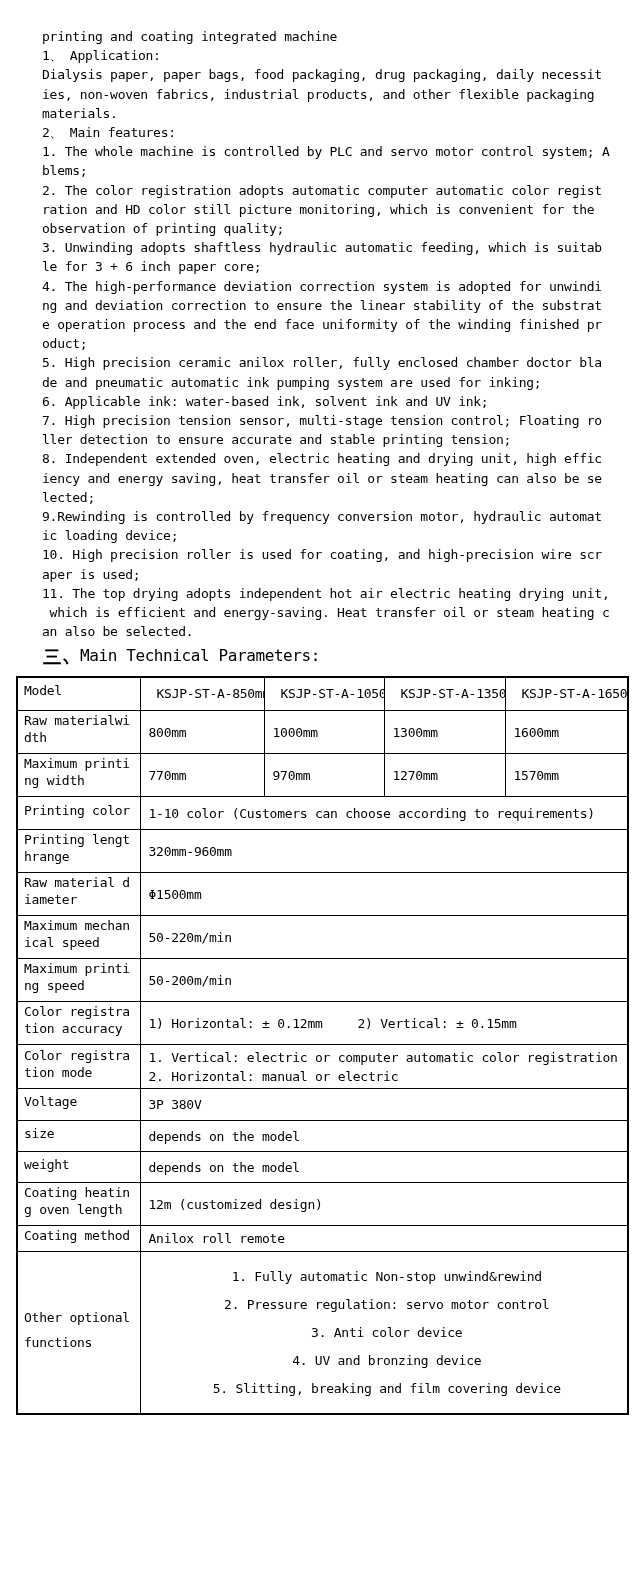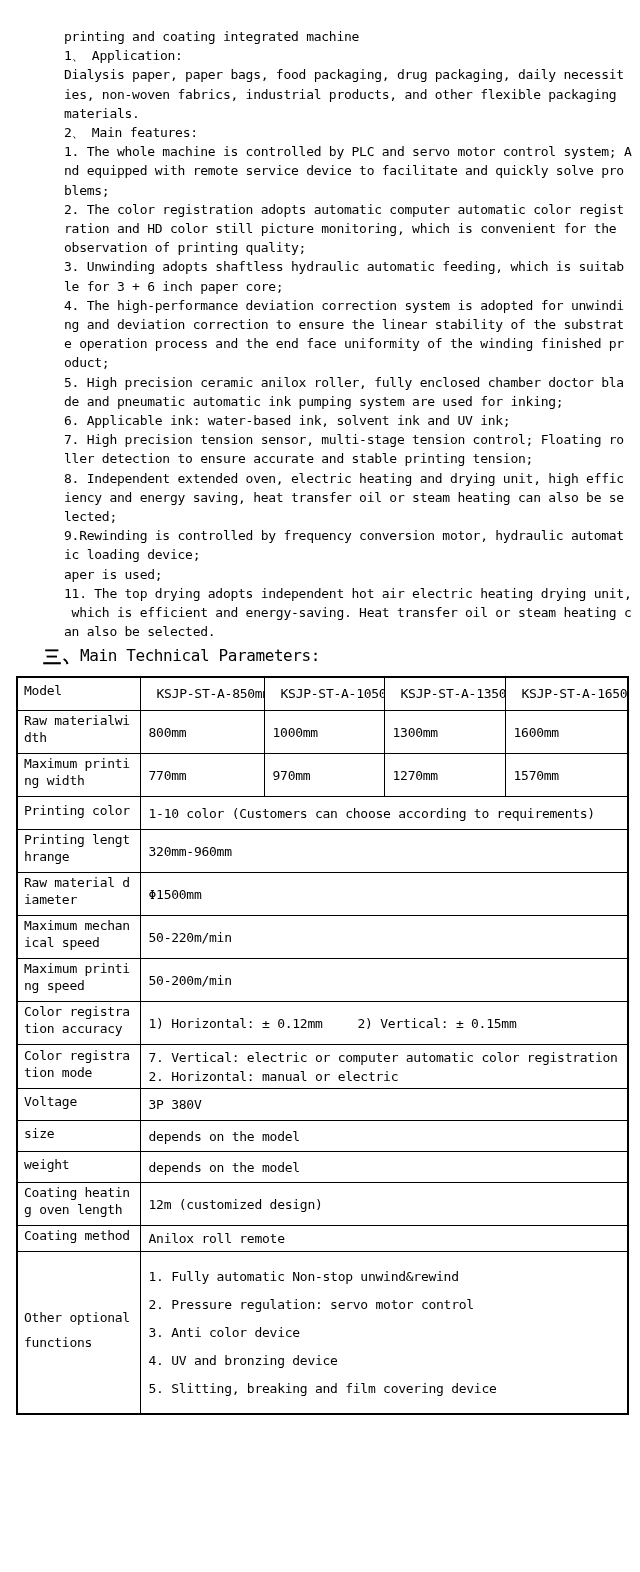--- a/index.html
+++ b/index.html
@@ -1,21 +1,21 @@
 <!DOCTYPE html>
 <html><head>
 <meta charset="utf-8">
 <style>
   html,body { margin:0; padding:0; }
   body {
     width:640px; min-height:1572px; background:#ffffff; color:#000000;
     font-family:"DejaVu Sans Mono","Liberation Mono",monospace;
   }
   .doc { padding:27px 26px 0 42px; }
-  .line { font-size:13px; letter-spacing:-0.26px; line-height:19.2px; white-space:pre;margin-left:22px; }
+  .line { font-size:13px; letter-spacing:-0.26px; line-height:19.2px; white-space:pre; }
   .heading {
     margin-top:4px; margin-bottom:9px; font-size:16px; letter-spacing:-0.4px;
     display:flex; align-items:flex-start;
   }
   .cjk-prefix { display:inline-flex; align-items:center; margin-right:8px; }
   .cjk-prefix svg { display:block; }
   .params-table {
     margin-left:16px; width:611px; border-collapse:collapse; table-layout:fixed;
     border:2px solid #000;
   }
@@ -24,56 +24,56 @@
     vertical-align:middle; text-align:left;
   }
   .lab { padding:1px 4px 7px 6px; word-break:break-all; line-height:17px; }
   .lab-center { text-align:center; }
   .tall-label { line-height:25px; }
   .model-cell { padding:0 16px; letter-spacing:-0.45px; white-space:nowrap; overflow:hidden; }
   .val { padding:1px 2px 1px 8px; white-space:nowrap; overflow:hidden; }
   .acc-part1 { display:inline-block; margin-right:35px; }
   .mode-line { white-space:pre; line-height:19px; }
   .opt-cell { padding:6px 2px 6px 8px; }
-  .opt-item { white-space:pre; line-height:19px; margin:9px 0; }
+  .opt-item { white-space:pre; line-height:19px; margin:9px 0;text-align:center; }
 </style>
 </head>
 <body>
 
 <div class="doc">
 
   <div>
       <div class="line">printing and coating integrated machine</div>
       <div class="line">1、 Application:</div>
       <div class="line">Dialysis paper, paper bags, food packaging, drug packaging, daily necessit</div>
       <div class="line">ies, non-woven fabrics, industrial products, and other flexible packaging</div>
       <div class="line">materials.</div>
       <div class="line">2、 Main features:</div>
       <div class="line">1. The whole machine is controlled by PLC and servo motor control system; A</div>
-      <div class="line">nd equipped with remote service device to facilitate and quickly solve pro</div>
       <div class="line">blems;</div>
       <div class="line">2. The color registration adopts automatic computer automatic color regist</div>
       <div class="line">ration and HD color still picture monitoring, which is convenient for the</div>
       <div class="line">observation of printing quality;</div>
       <div class="line">3. Unwinding adopts shaftless hydraulic automatic feeding, which is suitab</div>
       <div class="line">le for 3 + 6 inch paper core;</div>
       <div class="line">4. The high-performance deviation correction system is adopted for unwindi</div>
       <div class="line">ng and deviation correction to ensure the linear stability of the substrat</div>
       <div class="line">e operation process and the end face uniformity of the winding finished pr</div>
       <div class="line">oduct;</div>
       <div class="line">5. High precision ceramic anilox roller, fully enclosed chamber doctor bla</div>
       <div class="line">de and pneumatic automatic ink pumping system are used for inking;</div>
       <div class="line">6. Applicable ink: water-based ink, solvent ink and UV ink;</div>
       <div class="line">7. High precision tension sensor, multi-stage tension control; Floating ro</div>
       <div class="line">ller detection to ensure accurate and stable printing tension;</div>
       <div class="line">8. Independent extended oven, electric heating and drying unit, high effic</div>
       <div class="line">iency and energy saving, heat transfer oil or steam heating can also be se</div>
       <div class="line">lected;</div>
       <div class="line">9.Rewinding is controlled by frequency conversion motor, hydraulic automat</div>
       <div class="line">ic loading device;</div>
+      <div class="line">10. High precision roller is used for coating, and high-precision wire scr</div>
       <div class="line">aper is used;</div>
       <div class="line">11. The top drying adopts independent hot air electric heating drying unit,</div>
       <div class="line"> which is efficient and energy-saving. Heat transfer oil or steam heating c</div>
       <div class="line">an also be selected.</div>
     </div>
 
   <div class="heading">
     <span class="cjk-prefix">
       <span>
         <svg width="20" height="21" viewBox="0 0 20 21" xmlns="http://www.w3.org/2000/svg">
@@ -145,21 +145,21 @@
     </tr>
     <tr style="height:41px">
       <td class="lab">Color registration accuracy</td>
       <td class="val" colspan="4">
         <span class="acc-part1">1) Horizontal: ± 0.12mm</span><span>2) Vertical: ± 0.15mm</span>
       </td>
     </tr>
     <tr style="height:44px">
       <td class="lab">Color registration mode</td>
       <td class="val" colspan="4">
-        <div class="mode-line">7. Vertical: electric or computer automatic color registration</div>
+        <div class="mode-line">1. Vertical: electric or computer automatic color registration</div>
         <div class="mode-line">2. Horizontal: manual or electric</div>
       </td>
     </tr>
     <tr style="height:32px">
       <td class="lab">Voltage</td>
       <td class="val" colspan="4">3P 380V</td>
     </tr>
     <tr style="height:31px">
       <td class="lab">size</td>
       <td class="val" colspan="4">depends on the model</td>

